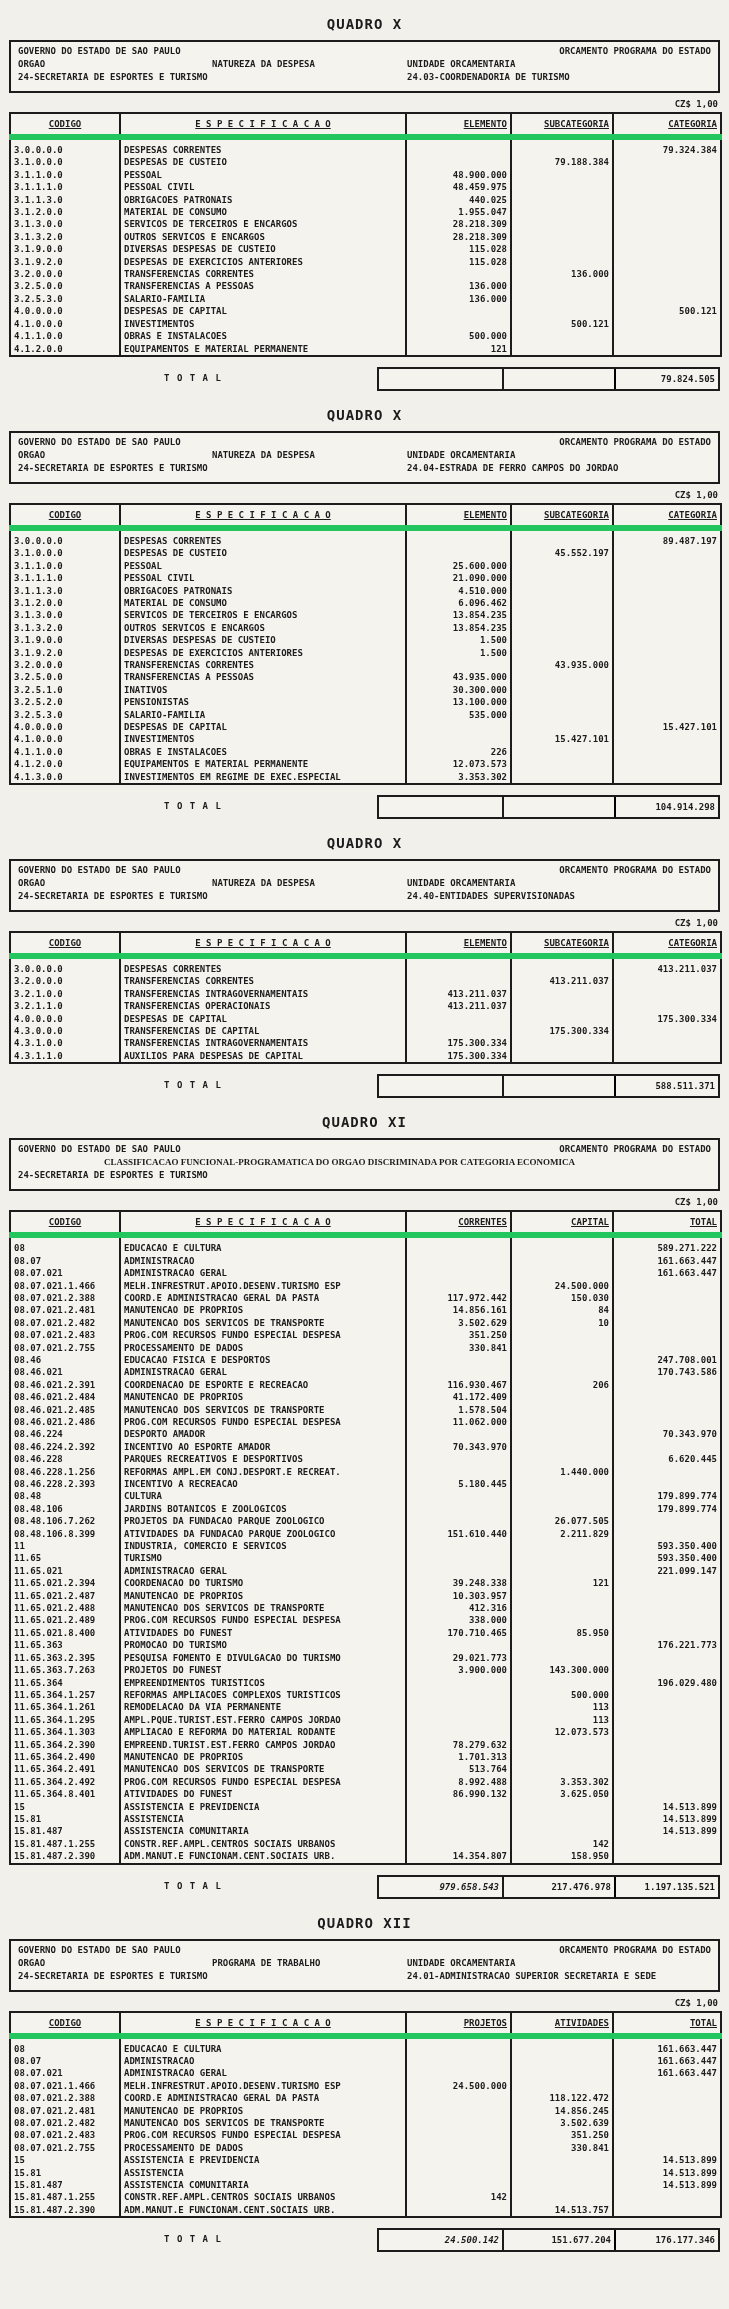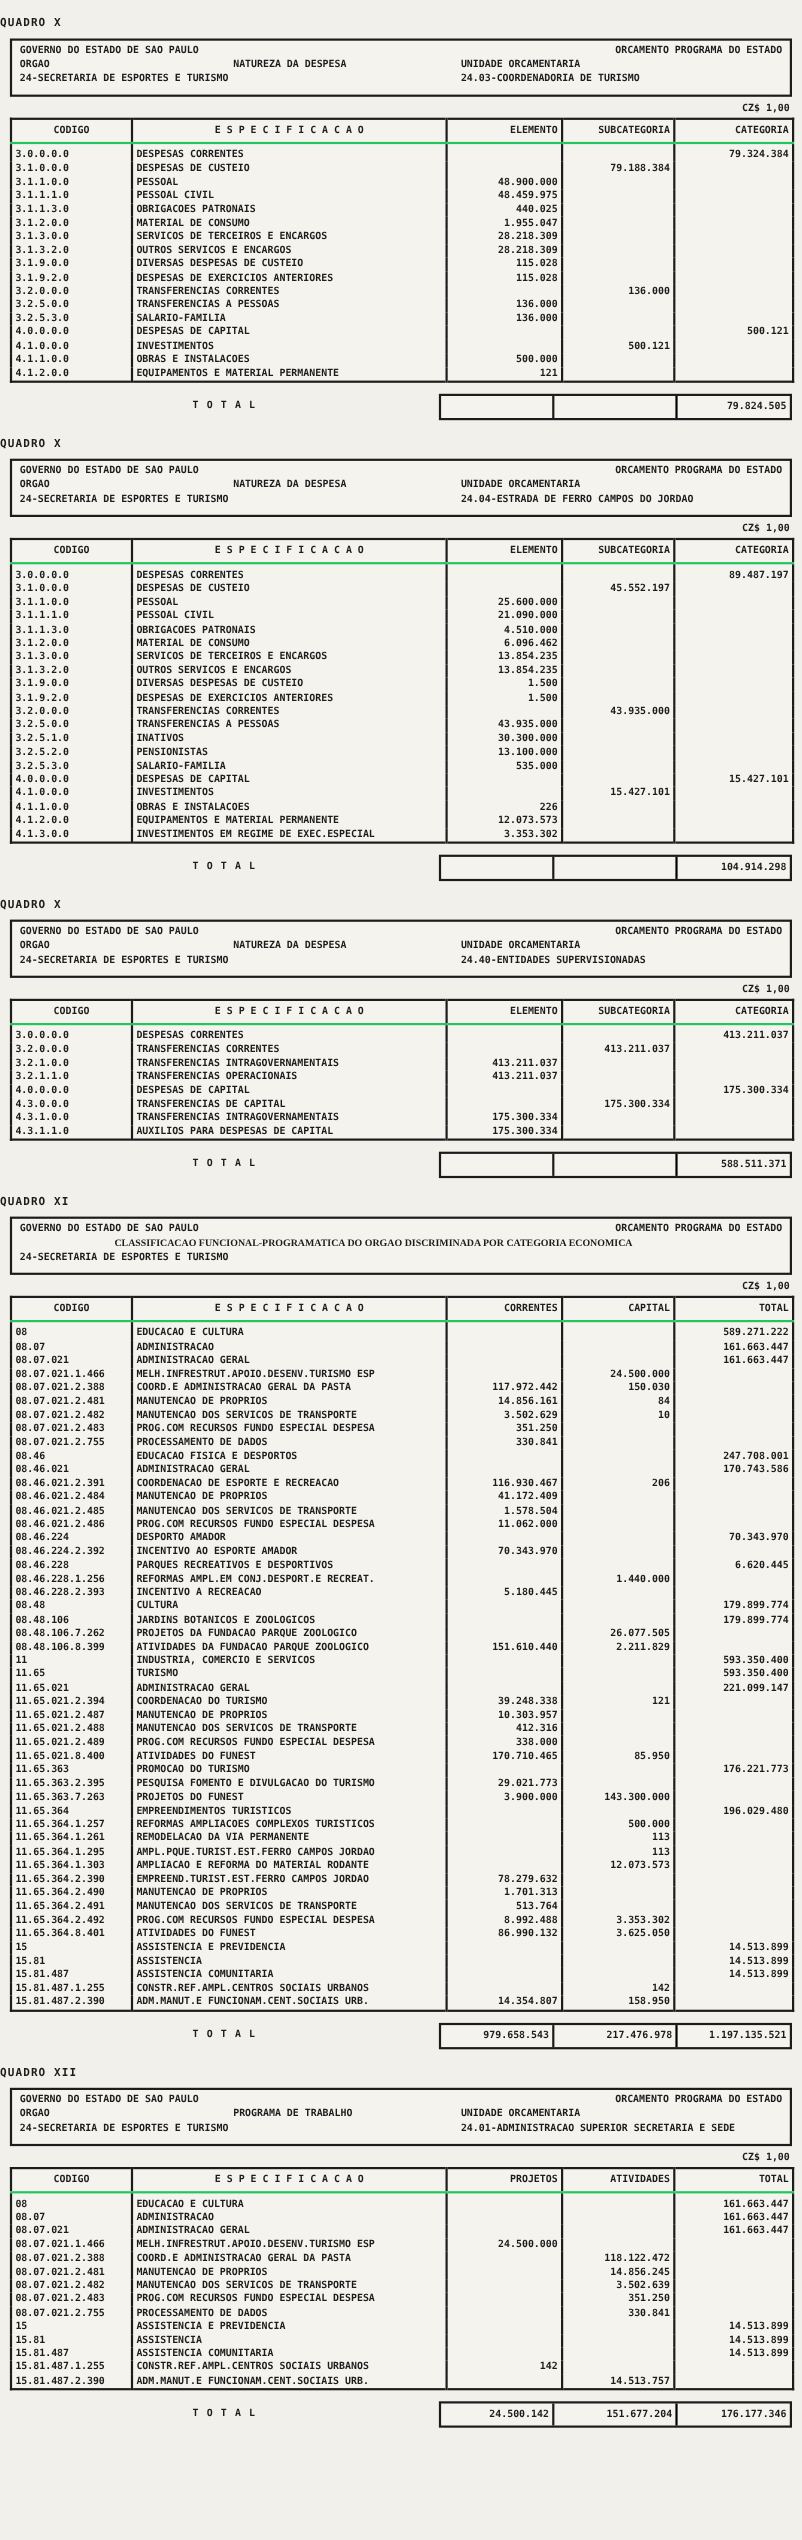--- a/index.html
+++ b/index.html
@@ -5,46 +5,46 @@
   * { box-sizing: border-box; }
   html,body { margin:0; padding:0; }
   body {
     width:729px; height:2309px; overflow:hidden;
     background:#f2f0ea;
     font-family:"DejaVu Sans Mono", monospace;
     font-weight:700;
     color:#1c1c1c;
     font-size:9px;
   }
-  .quadro-title { text-align:left; padding:16px 0 8px; font-size:10px; letter-spacing:1px; }
+  .quadro-title { text-align:center; padding:16px 0 8px; font-size:14px; letter-spacing:1px; }
   .head-box { border:2px solid #1c1c1c; margin:0 9px; padding:4px 5px 6px; background:#f5f3ee; }
   .hl { position:relative; height:13px; }
   .hl .a { position:absolute; left:2px;  top:0; white-space:nowrap; }
   .hl .b { position:absolute; left:196px; top:0; white-space:nowrap; }
-  .hl .c { position:absolute; left:403px; top:0; white-space:nowrap; }
+  .hl .c { position:absolute; left:391px; top:0; white-space:nowrap; }
   .hl .r { position:absolute; right:2px; top:0; white-space:nowrap; }
   .hl .center { position:absolute; left:88px; top:0; white-space:nowrap;font-family:Liberation Serif, serif; }
   .currency { text-align:right; padding:6px 11px 3px 0; }
   table.grid { border-collapse:collapse; border:2px solid #1c1c1c; margin:0 9px; width:711px; table-layout:fixed; background:#f5f3ee; }
   col.c-code { width:110px; } col.c-spec { width:286px; }
   col.c-n1 { width:105px; } col.c-n2 { width:102px; } col.c-n3 { width:108px; }
-  thead th { border-bottom:2px solid #22c55e; padding:5px 3px; font-size:9px; white-space:nowrap; overflow:hidden; }
+  thead th { border-bottom:6px solid #22c55e; padding:5px 3px; font-size:9px; white-space:nowrap; overflow:hidden;text-decoration:underline; }
   th + th, td + td { border-left:2px solid #1c1c1c; }
   th.h-center { text-align:center; }
   th.h-num { text-align:right; }
   tbody td { padding:0 3px; height:12.4px; line-height:12.4px; white-space:nowrap; overflow:hidden; }
   tbody tr:first-child td { padding-top:4px;margin-left:46px; }
   td.code { text-align:left; }
   td.spec { text-align:left; }
   td.num  { text-align:right; }
   .total-wrap { display:flex; margin:10px 9px 0; }
   .total-label { width:399px; text-align:center; padding-top:6px; letter-spacing:1px; }
   .total-boxes { display:flex; border:2px solid #1c1c1c; background:#f5f3ee; }
   .total-cell { text-align:right; padding:5px 3px; white-space:nowrap; }
-  .total-cell.t1 { width:101px; }
+  .total-cell.t1 { width:123px;font-style:italic; }
   .total-cell.t2 { width:112px;  border-left:2px solid #1c1c1c; }
   .total-cell.t3 { width:104px; border-left:2px solid #000000; }
 </style>
 </head>
 <body>
 
 <section>
   <div class="quadro-title">QUADRO X</div>
   <div class="head-box">
     <div class="hl">

